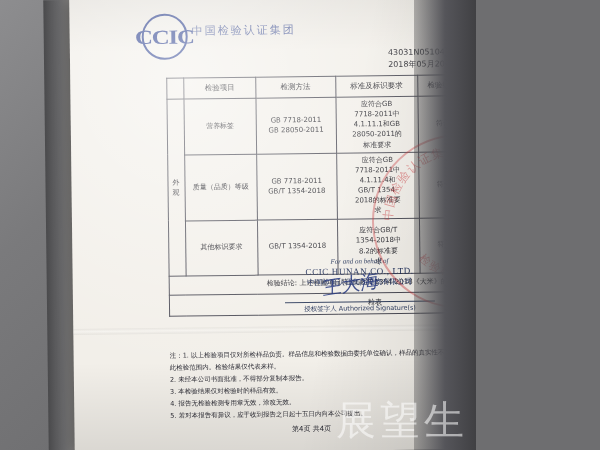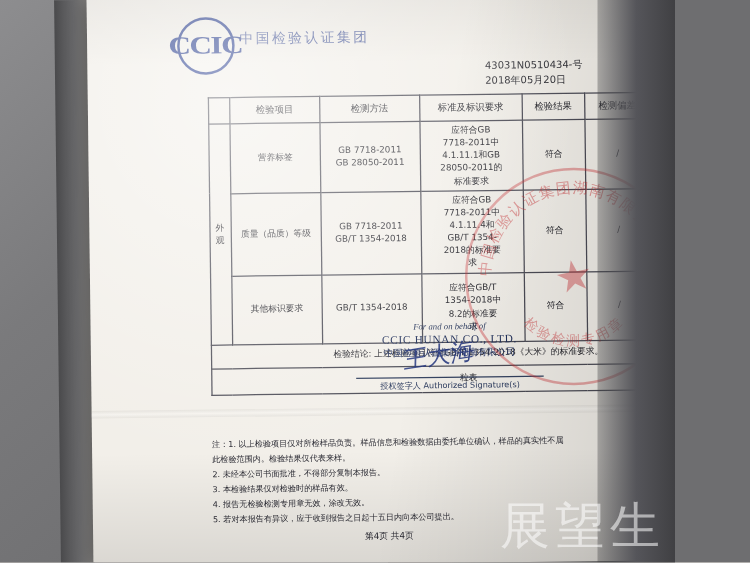--- a/index.html
+++ b/index.html
@@ -8,21 +8,21 @@
   }
   body {
     width: 600px;
     height: 450px;
     overflow: hidden;
     background: #6e6e70;
     font-family: "Liberation Sans", sans-serif;
   }
   #photo {
     position: relative;
-    width: 540px;
+    width: 476px;
     height: 450px;
     background: linear-gradient(140deg, #8d8d8f 0%, #7a7a7c 30%, #6c6c6e 70%, #5f5f61 100%);
     overflow: hidden;
   }
   
   #sheet {
     position: absolute;
     left: 72px;
     top: -4px;
     width: 474px;

